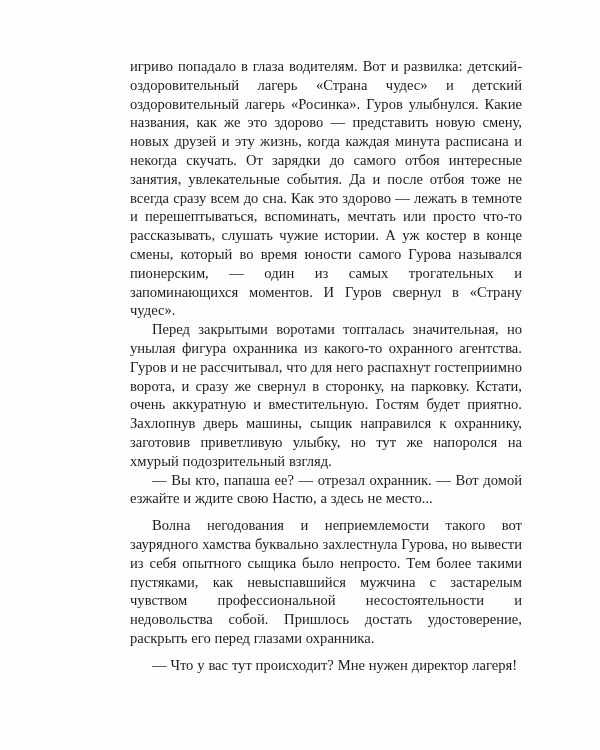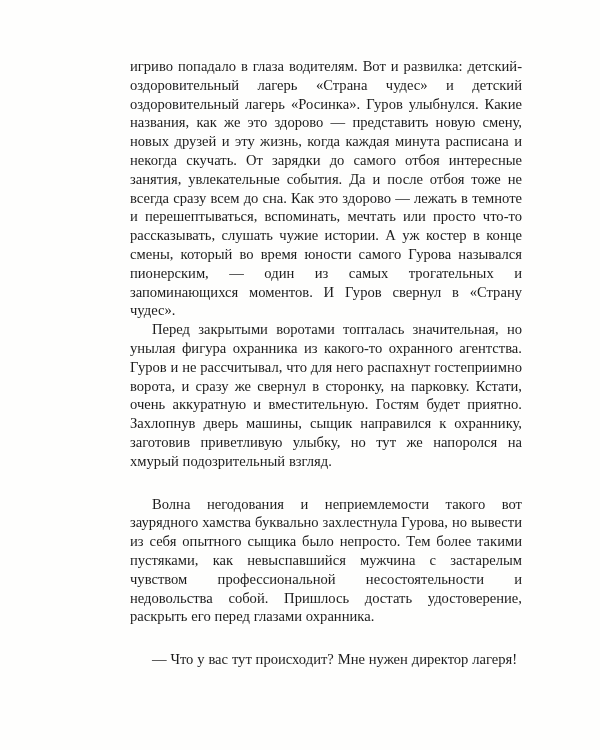--- a/index.html
+++ b/index.html
@@ -29,35 +29,36 @@
     -webkit-hyphens: auto;
     word-spacing: 0.2px;
   }
   .text-block p {
     margin: 0;
   }
   .text-block p.indent {
     text-indent: 22px;
   }
   .text-block p.space {
-    margin-top: 24px;
+    margin-top: 8px;
   }
   .page-number {
     position: absolute;
     left: 130px;
     top: 694px;
     width: 392px;
     text-align: center;
     font-size: 14.6px;
     color: #1c1c1c;
   }
 </style>
 </head>
 <body>
 
 <div class="page">
   <div class="text-block">
       <p>игриво попадало в глаза водителям. Вот и развилка: детский-оздоровительный лагерь «Страна чудес» и детский оздоровительный лагерь «Росинка». Гуров улыбнулся. Какие названия, как же это здорово — представить новую смену, новых друзей и эту жизнь, когда каждая минута расписана и некогда скучать. От зарядки до самого отбоя интересные занятия, увлекательные события. Да и после отбоя тоже не всегда сразу всем до сна. Как это здорово — лежать в темноте и перешептываться, вспоминать, мечтать или просто что-то рассказывать, слушать чужие истории. А уж костер в конце смены, который во время юности самого Гурова назывался пионерским, — один из самых трогательных и запоминающихся моментов. И Гуров свернул в «Страну чудес».</p>
       <p class="indent">Перед закрытыми воротами топталась значительная, но унылая фигура охранника из какого-то охранного агентства. Гуров и не рассчитывал, что для него распахнут гостеприимно ворота, и сразу же свернул в сторонку, на парковку. Кстати, очень аккуратную и вместительную. Гостям будет приятно. Захлопнув дверь машины, сыщик направился к охраннику, заготовив приветливую улыбку, но тут же напоролся на хмурый подозрительный взгляд.</p>
+      <p class="indent">— Вы кто, папаша ее? — отрезал охранник. — Вот домой езжайте и ждите свою Настю, а здесь не место...</p>
       <p class="indent space">Волна негодования и неприемлемости такого вот заурядного хамства буквально захлестнула Гурова, но вывести из себя опытного сыщика было непросто. Тем более такими пустяками, как невыспавшийся мужчина с застарелым чувством профессиональной несостоятельности и недовольства собой. Пришлось достать удостоверение, раскрыть его перед глазами охранника.</p>
       <p class="indent space">— Что у вас тут происходит? Мне нужен директор лагеря!</p>
     </div>
 </div>
 
 </body></html>

